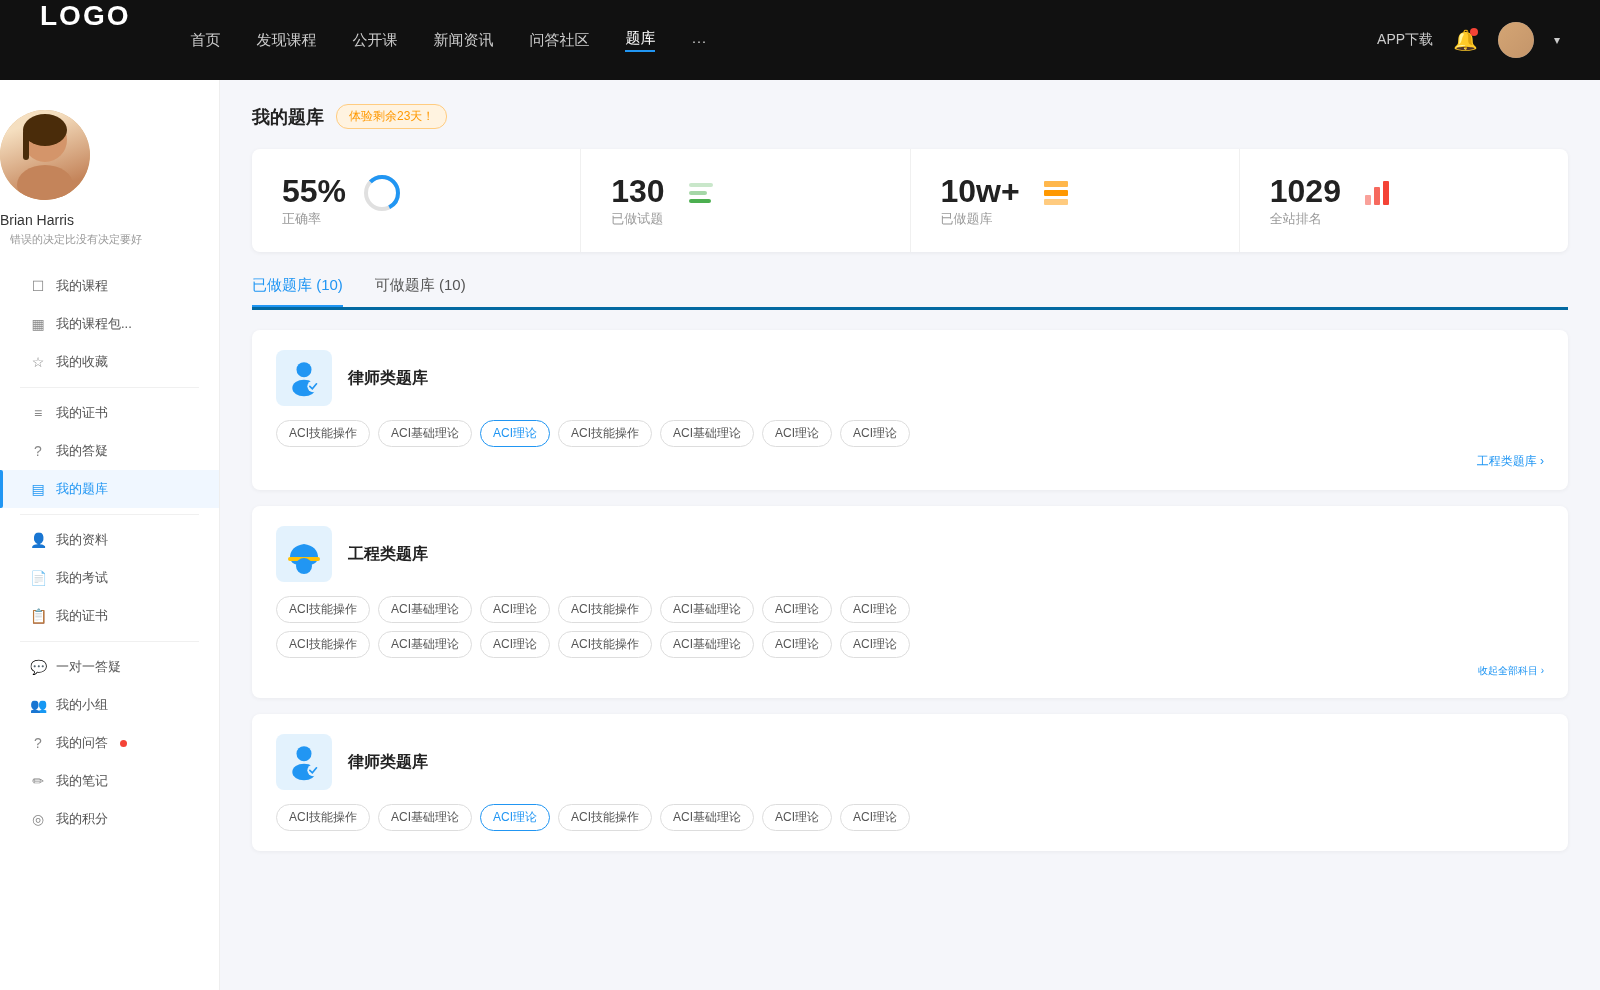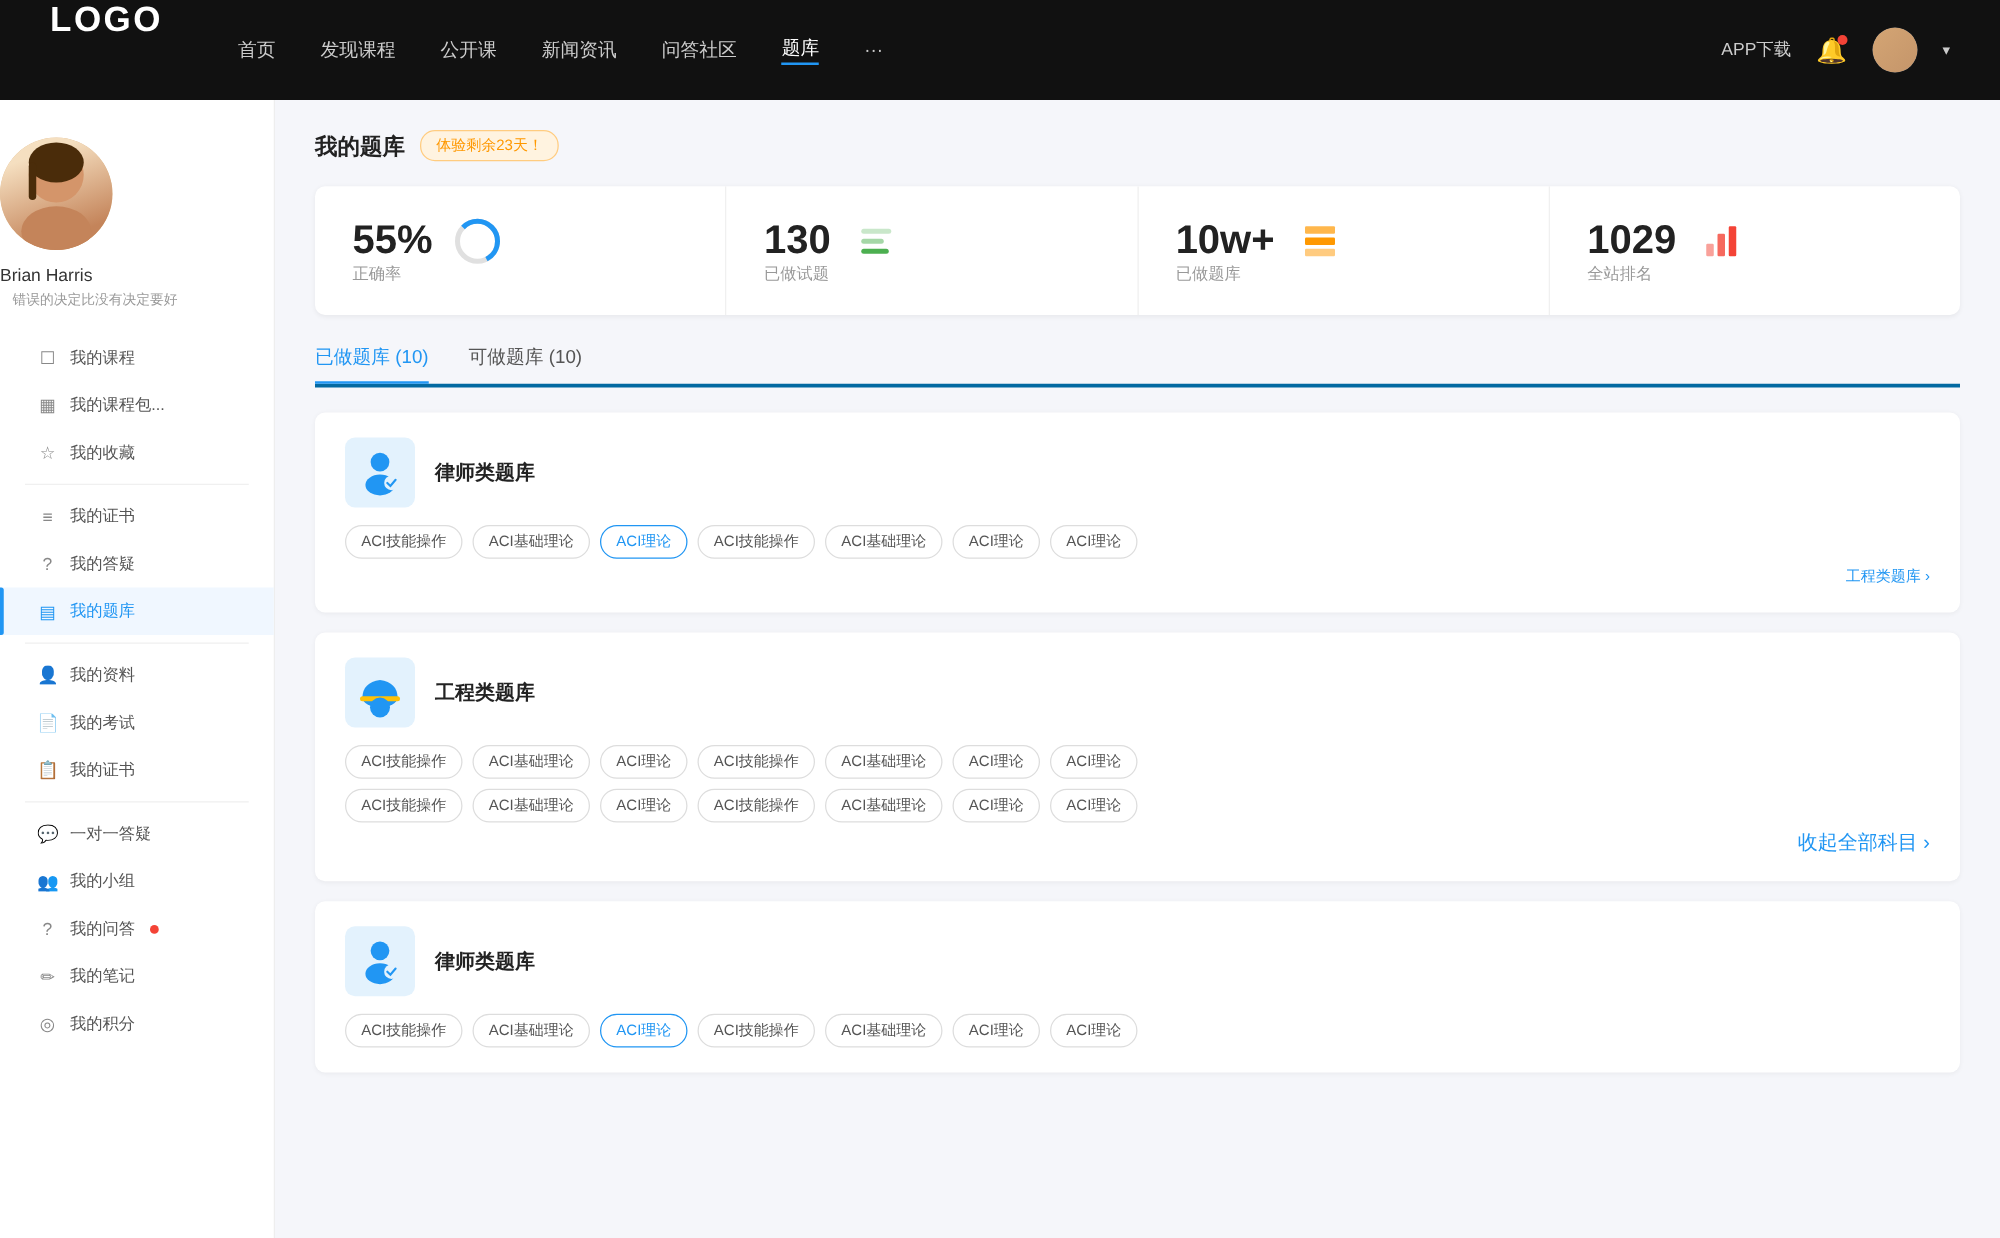--- a/index.html
+++ b/index.html
@@ -306,21 +306,21 @@
       margin-top: 6px;
     }
     .qbank-tags-row2 {
       display: flex;
       flex-wrap: wrap;
       gap: 8px;
       margin-top: 8px;
     }
     .qbank-collapse {
       color: #2196f3;
-      font-size: 16px;
+      font-size: 10px;
       text-align: right;
       cursor: pointer;
       margin-top: 6px;
     }
   </style>
 </head>
 <body>
 
 <nav class="navbar">
   <div class="navbar-logo">LOGO</div>

